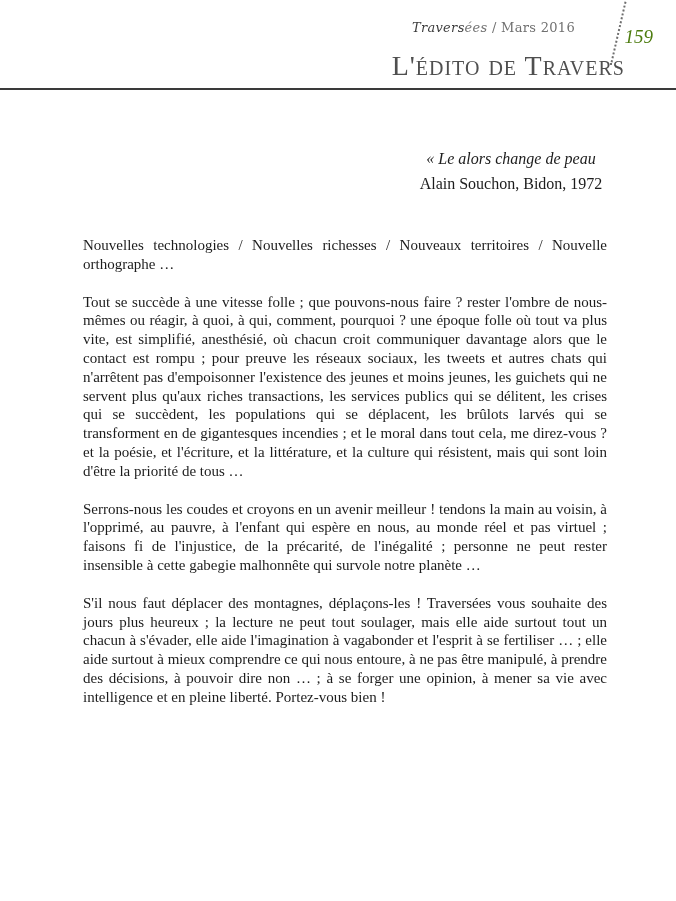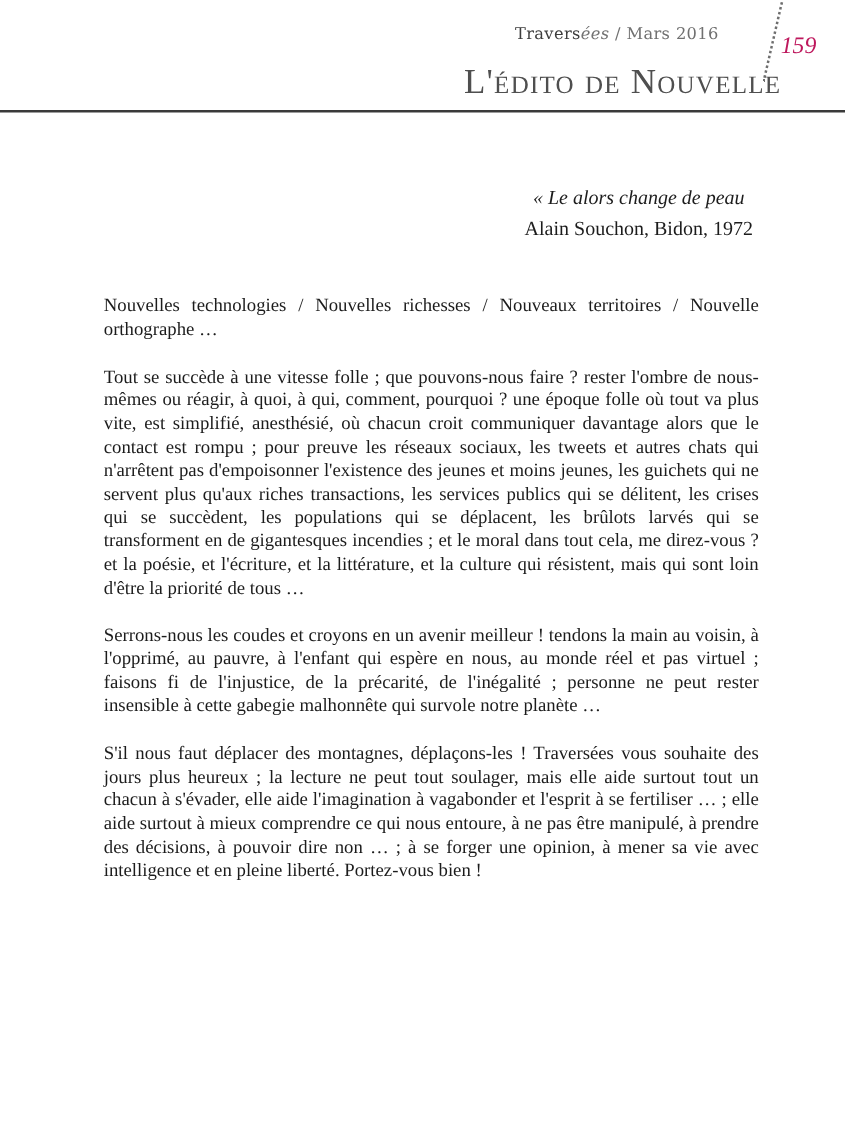--- a/index.html
+++ b/index.html
@@ -20,40 +20,40 @@
   .header-meta {
     position: absolute;
     top: 20px;
     right: 101px;
     font-family: "DejaVu Serif", "Liberation Serif", serif;
     font-size: 13px;
     letter-spacing: 0.3px;
     color: #3d3d3d;
     white-space: nowrap;
   }
-  .journal-name { color: #3d3d3d; }
+  .journal-name { color: #3d3d3d; font-style: italic; }
   .journal-name-italic { font-style: italic; color: #737373; }
   .issue-date { color: #707070; }
 
   .dotted-line {
     position: absolute;
     top: -6px;
     left: 618px;
     height: 72px;
     width: 0;
     border-left: 2px dotted #6e6e6e;
     transform: rotate(13deg);
   }
   .page-number {
     position: absolute;
     top: 26px;
     right: 23px;
     font-style: italic;
     font-size: 19px;
-    color: #be185d;
+    color: #4d7c0f;
   }
   .edito-title {
     position: absolute;
     top: 50px;
     right: 51px;
     margin: 0;
     font-weight: normal;
     font-variant: small-caps;
     font-size: 28px;
     letter-spacing: 1px;
@@ -112,21 +112,21 @@
 <div class="page">
 
   <div class="header-meta">
     <span class="journal-name">Travers</span><span class="journal-name-italic">ées</span><span class="issue-date"> / Mars 2016</span>
   </div>
 
   <div class="dotted-line"></div>
 
   <div class="page-number">159</div>
 
-  <h1 class="edito-title">L'édito de Nouvelle</h1>
+  <h1 class="edito-title">L'édito de Travers</h1>
 
   <div class="header-rule"></div>
 
   <div class="epigraph">
     <div class="epigraph-line">« Le alors change de peau</div>
     <div class="epigraph-attribution">Alain Souchon, Bidon, 1972</div>
   </div>
 
   <main class="body-text">
     <p>Nouvelles technologies / Nouvelles richesses / Nouveaux territoires / Nouvelle orthographe …</p>

